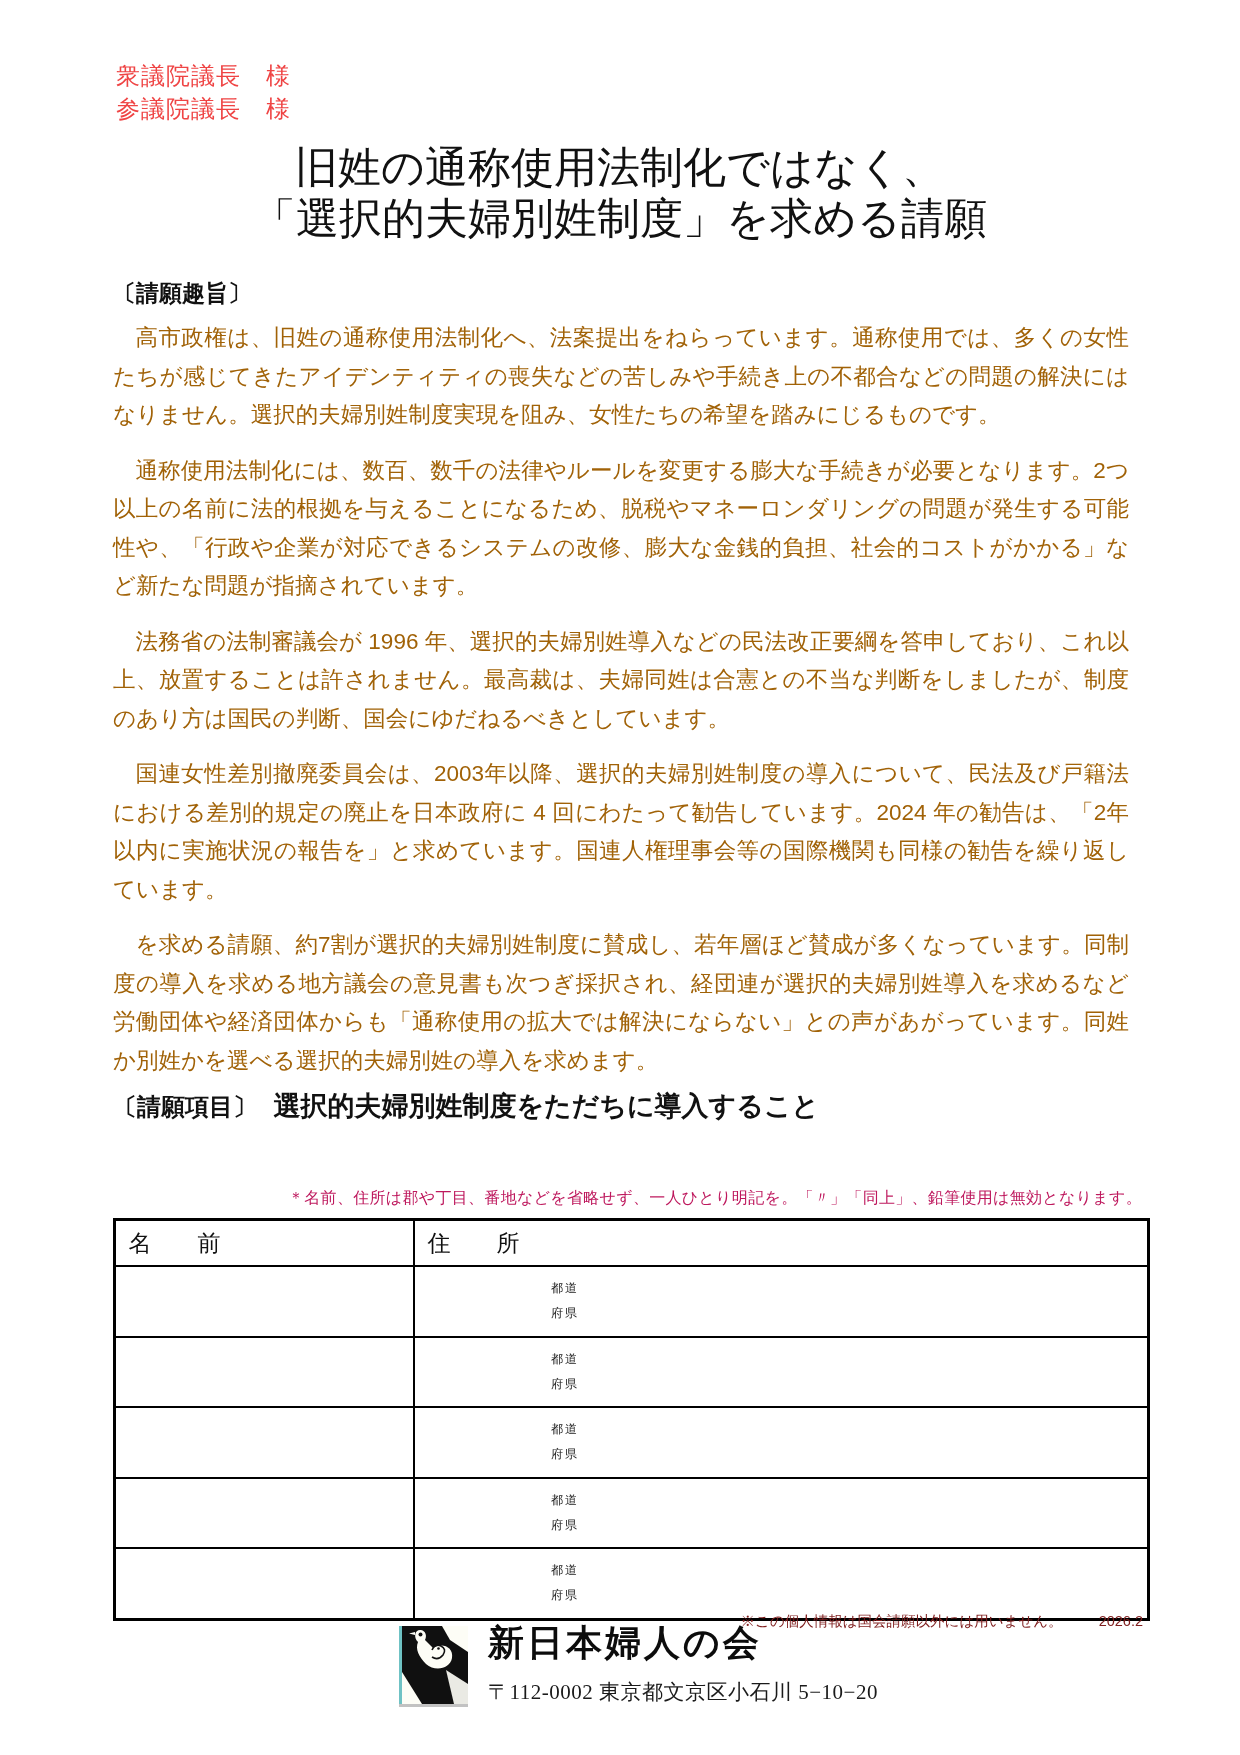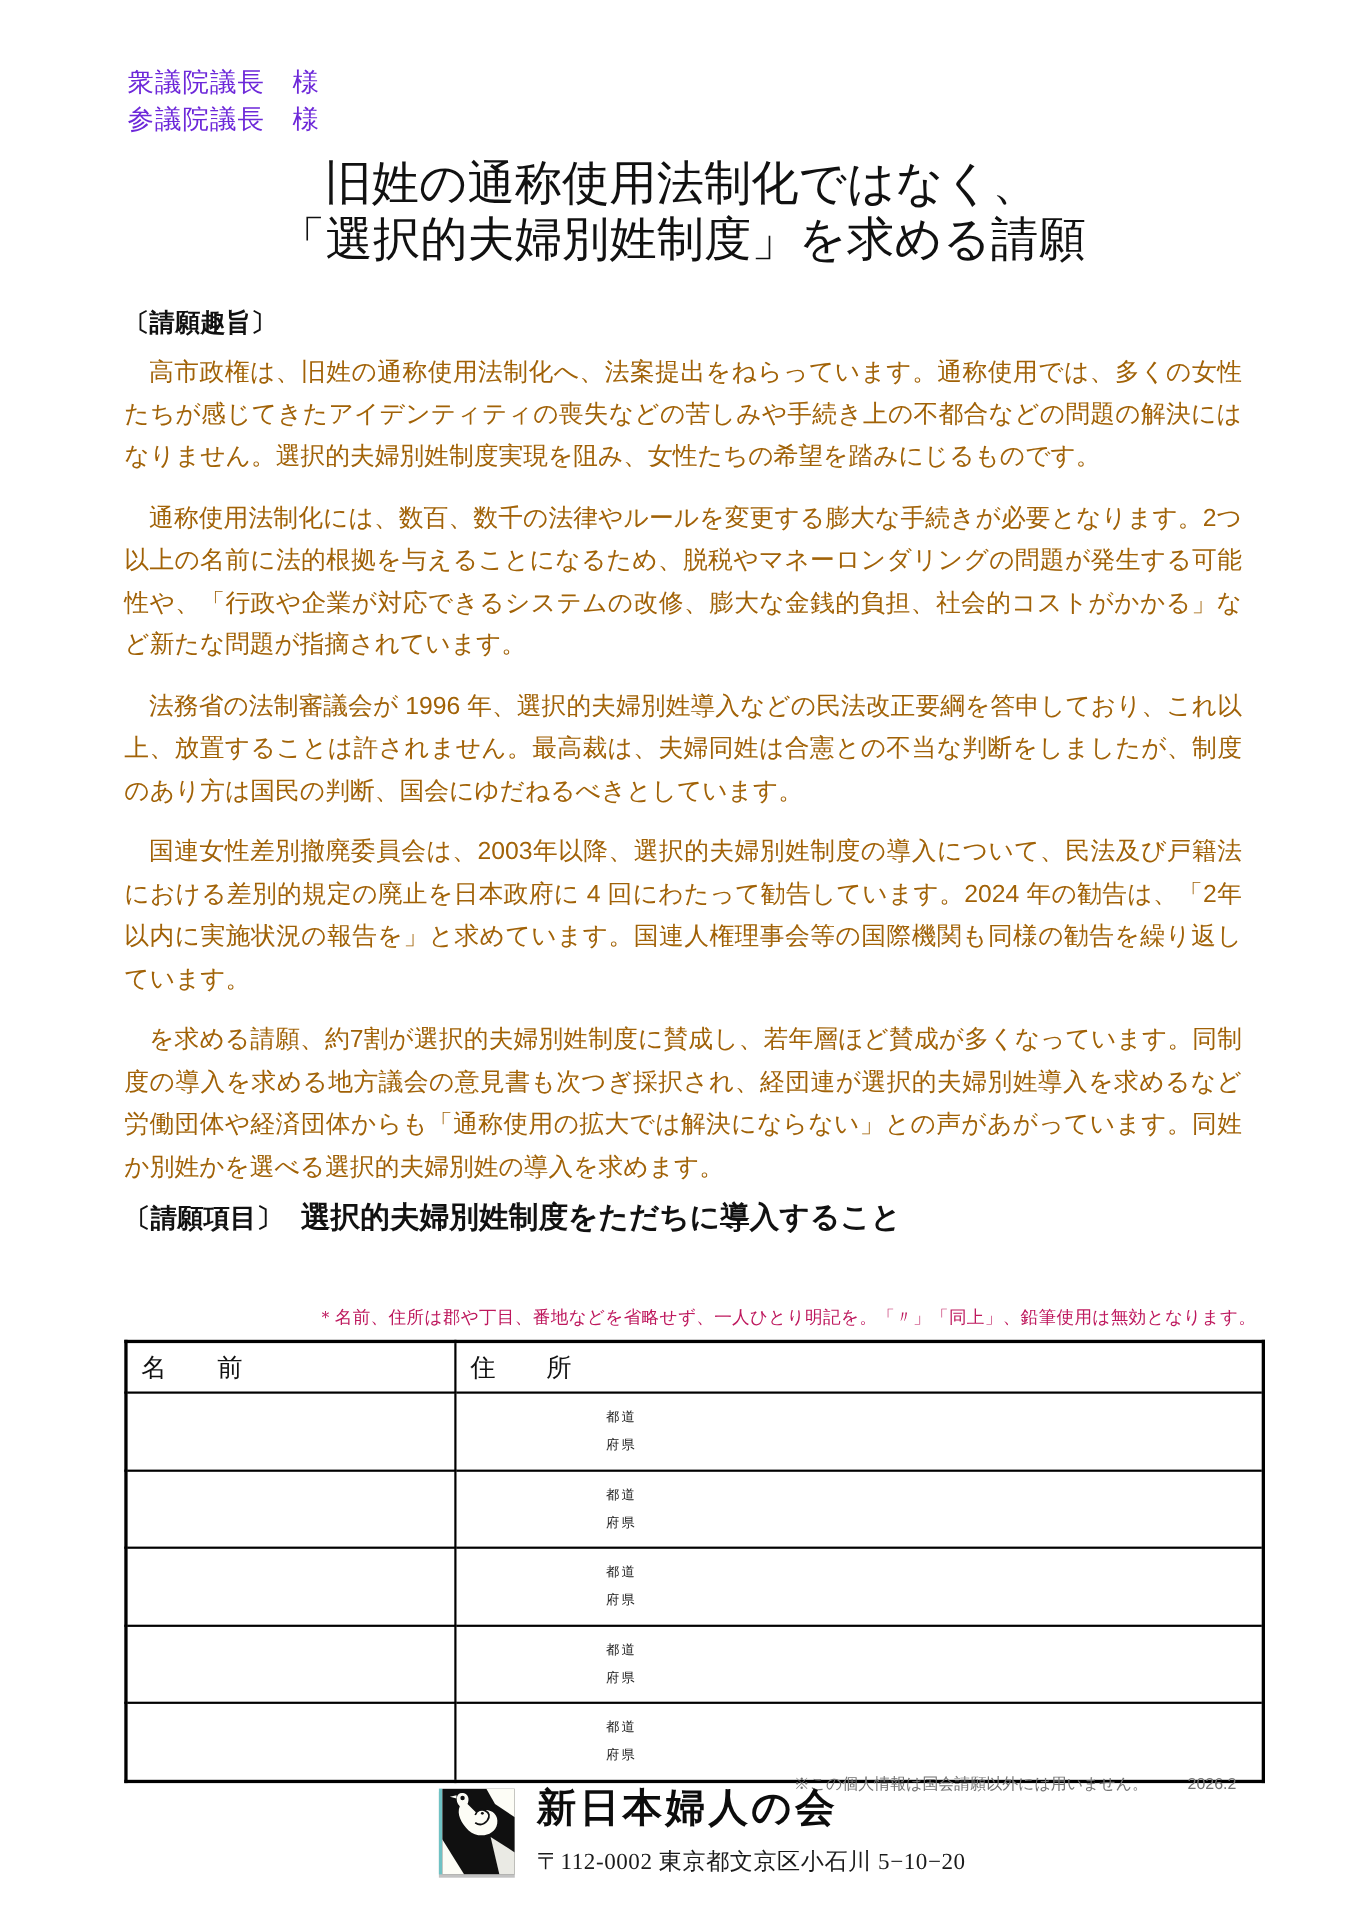--- a/index.html
+++ b/index.html
@@ -8,21 +8,21 @@
     width:1240px;height:1755px;
     background:#ffffff;
     color:#111;
     font-family:"Liberation Sans",sans-serif;
     overflow:hidden;
   }
   
   .addressees{
     position:absolute;left:116px;top:60px;
     font-family:"Liberation Serif",serif;
-    font-size:24px;line-height:33px;color:#6d28d9;
+    font-size:24px;line-height:33px;color:#ef4444;
     letter-spacing:1px;
   }
   
   .title{
     position:absolute;left:0;top:142px;width:1240px;
     text-align:center;
     font-family:"Liberation Serif",serif;
     font-weight:500;
     font-size:43px;line-height:51px;color:#111;
     margin:0;
@@ -74,22 +74,22 @@
   .col-name{width:295px;}
   .sign-table tbody td{height:66.5px;vertical-align:middle;}
   .pref-label{
     padding-left:135px;
     font-size:12px;line-height:25px;color:#222;
     letter-spacing:2px;
   }
   .pref-label span{display:block;}
   
   .privacy-line{
-    position:absolute;top:1612px;right:116px;
-    font-size:14.5px;color:#737373;white-space:nowrap;margin-left:24px;
+    position:absolute;top:1612px;right:97px;
+    font-size:14.5px;color:#7f1d1d;white-space:nowrap;margin-left:24px;
   }
   .privacy-date{margin-left:32px;}
   .org-block{
     position:absolute;left:399px;top:1626px;
     display:flex;align-items:flex-start;
   }
   .logo-box{
     width:66px;height:78px;flex:0 0 auto;
     border-left:3px solid #6fc2c4;
     box-shadow:0 3px 0 rgba(120,120,120,.45);

